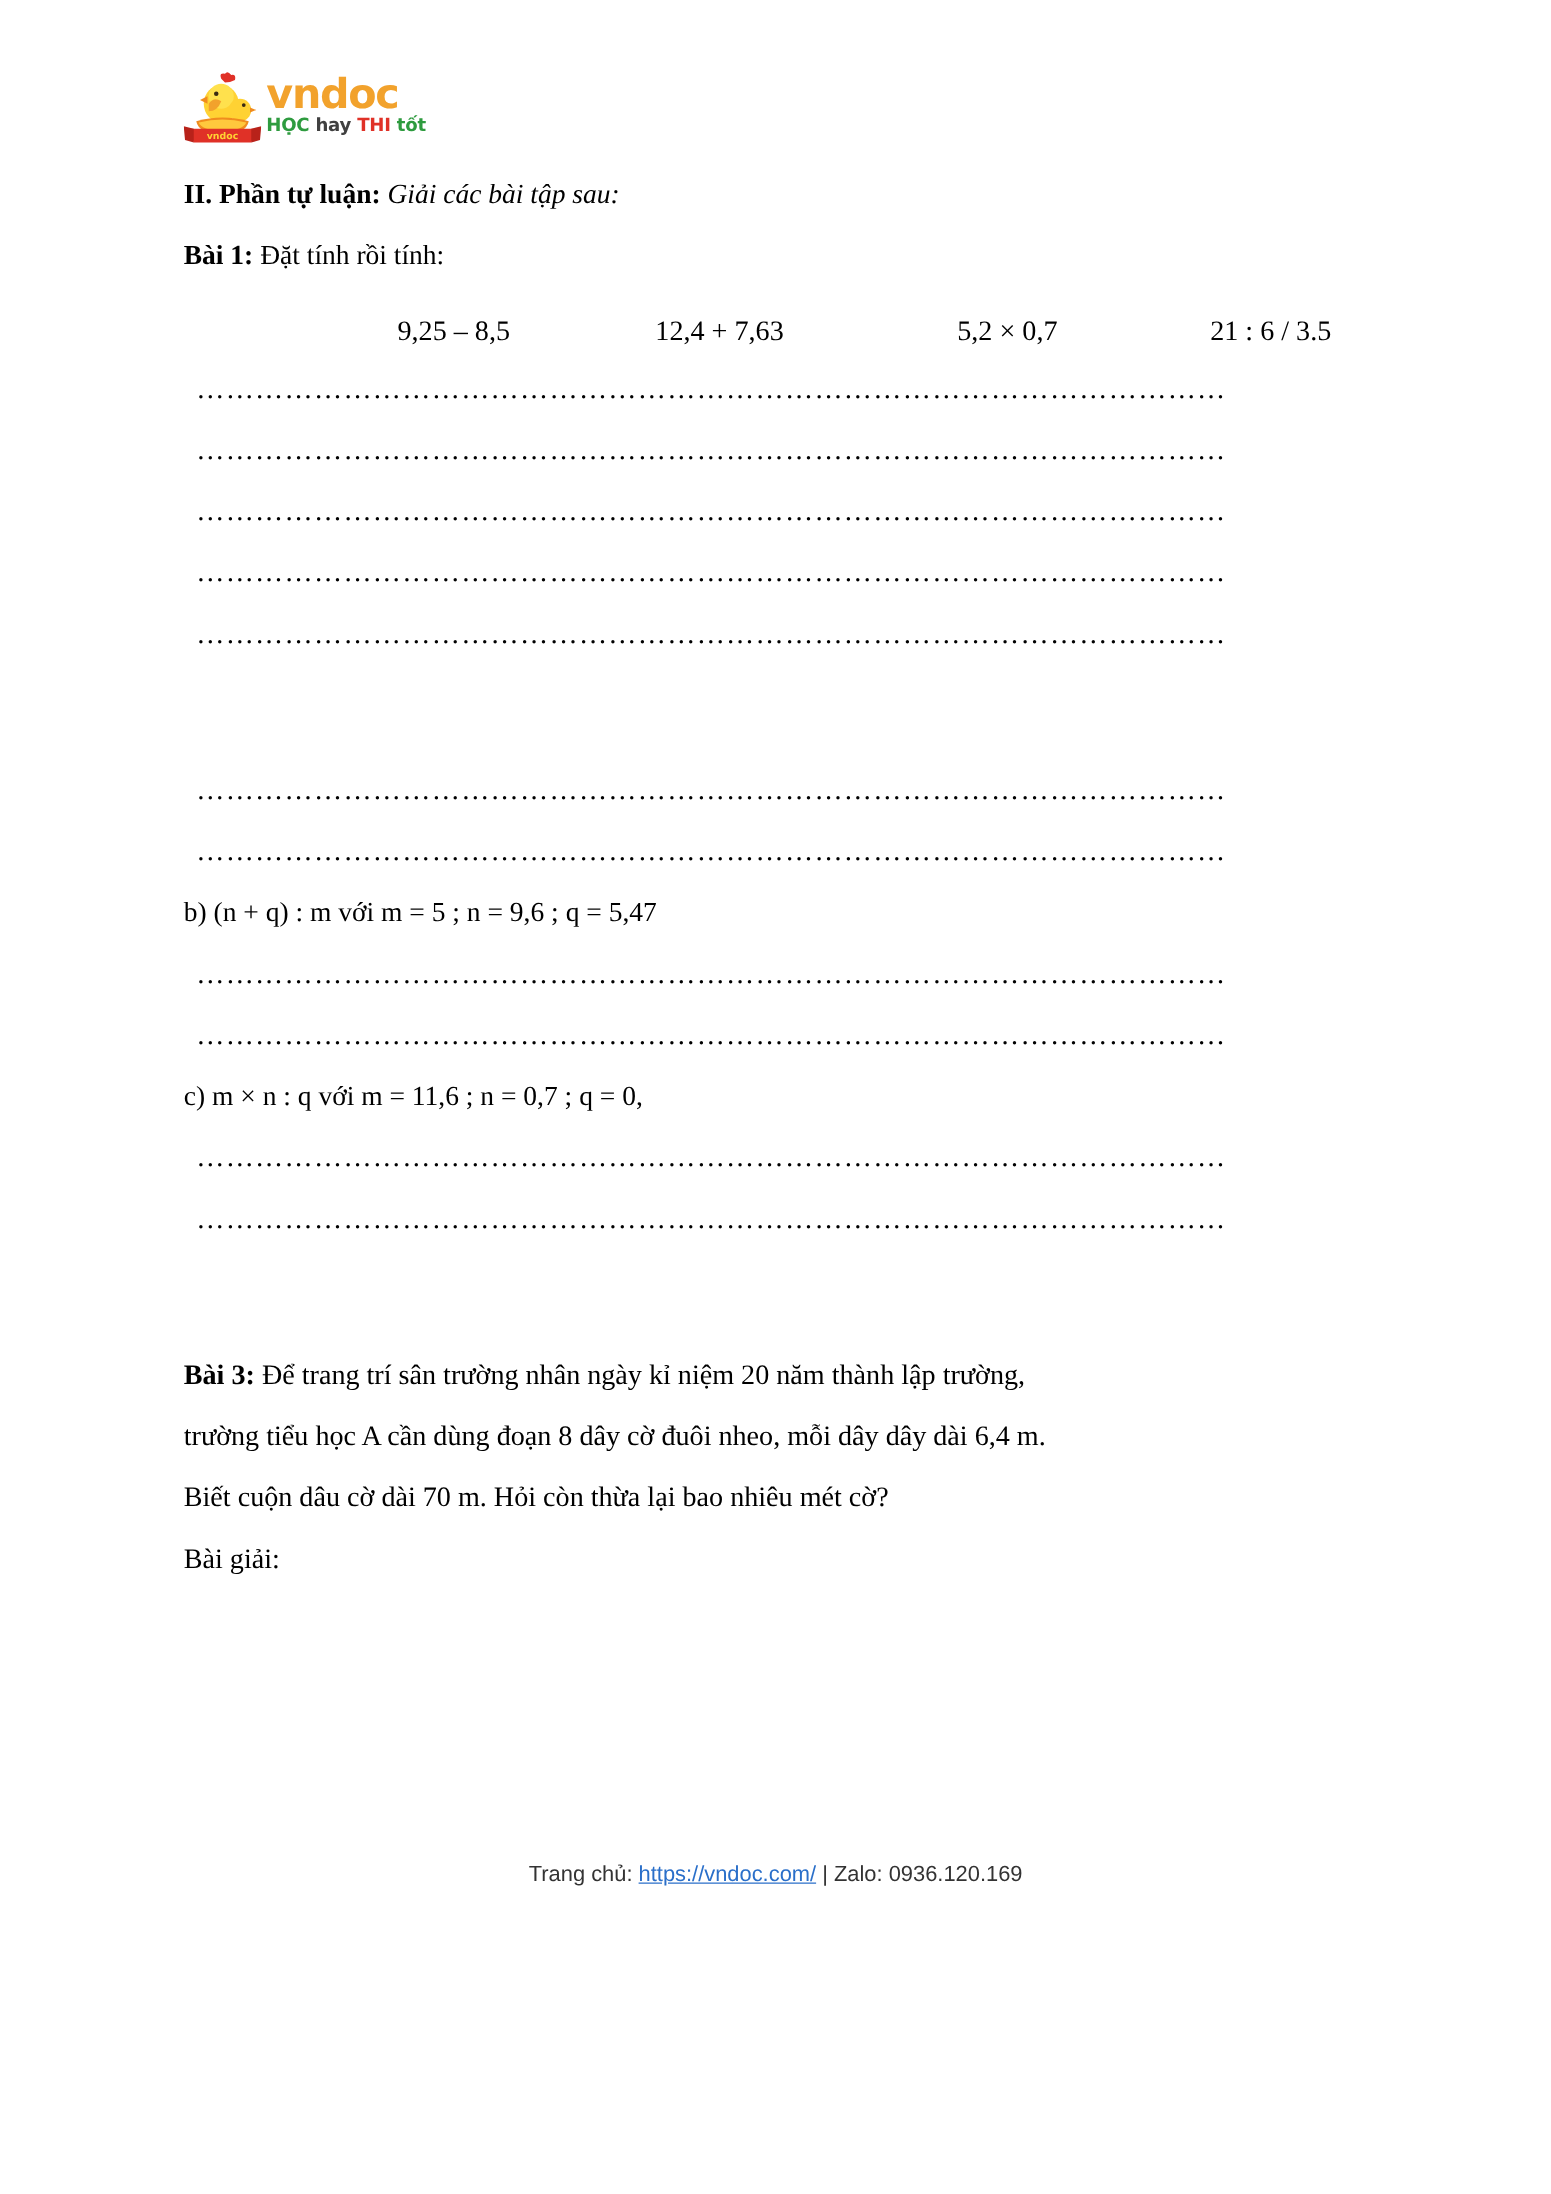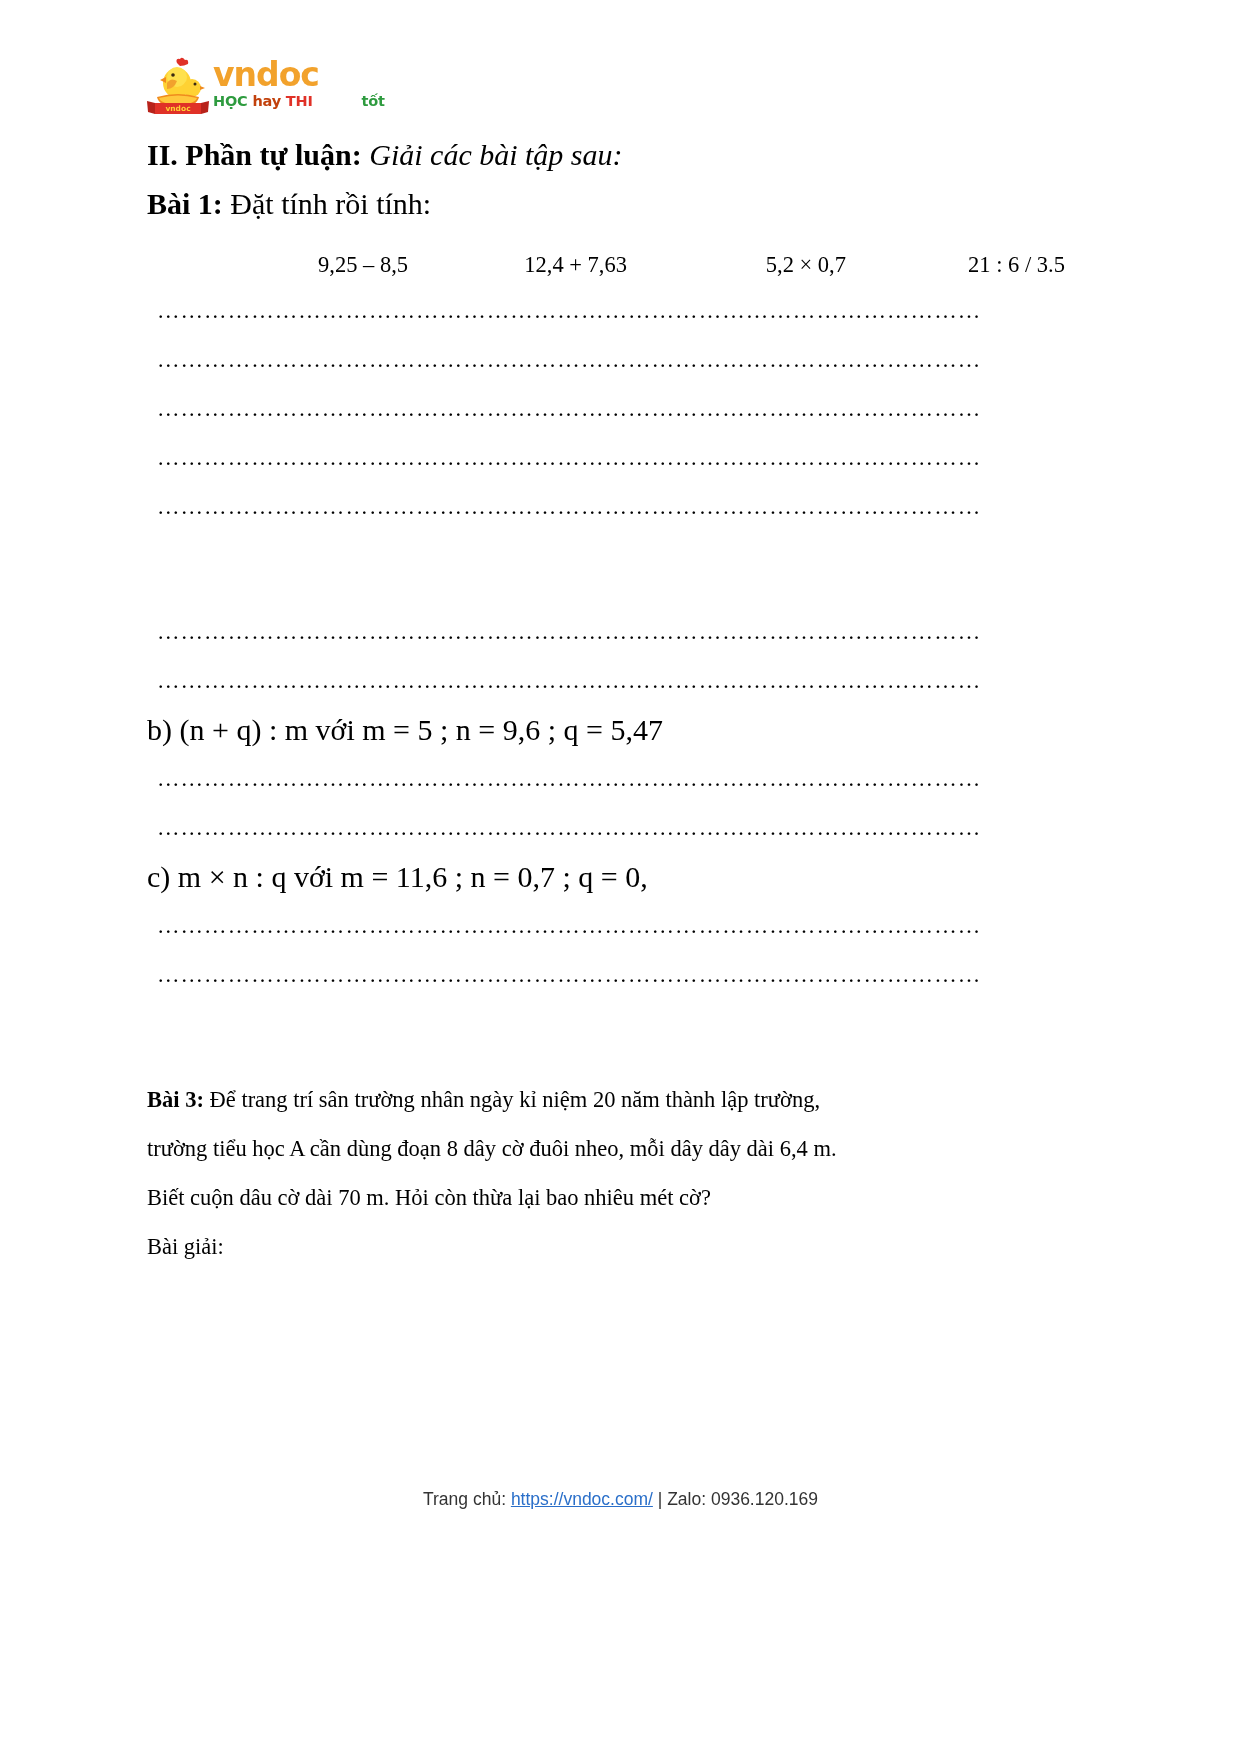--- a/index.html
+++ b/index.html
@@ -54,33 +54,33 @@
   .logo-tag {
     font-family: "DejaVu Sans", sans-serif;
     font-weight: bold;
     font-size: 14.5px;
     line-height: 17px;
     letter-spacing: -0.2px;
     margin-top: 2px;
     white-space: nowrap;
   }
   .tag-hoc { color: #2E9B3F; }
-  .tag-hay { color: #c2410c; }
+  .tag-hay { color: #404040; }
   .tag-thi { color: #E03127; }
-  .tag-tot { color: #2E9B3F; margin-left: 44px; }
+  .tag-tot { color: #2E9B3F; }
 
   
   .content {
     position: absolute;
     left: 147px;
     top: 130px;
     width: 950px;
   }
   .line {
-    font-size: 30px;
+    font-size: 22px;
     line-height: 49px;
     white-space: nowrap;
   }
   .b { font-weight: bold; }
   .i { font-style: italic; }
 
   .expr-row {
     display: flex;
     font-size: 22.5px;
     line-height: 30px;

